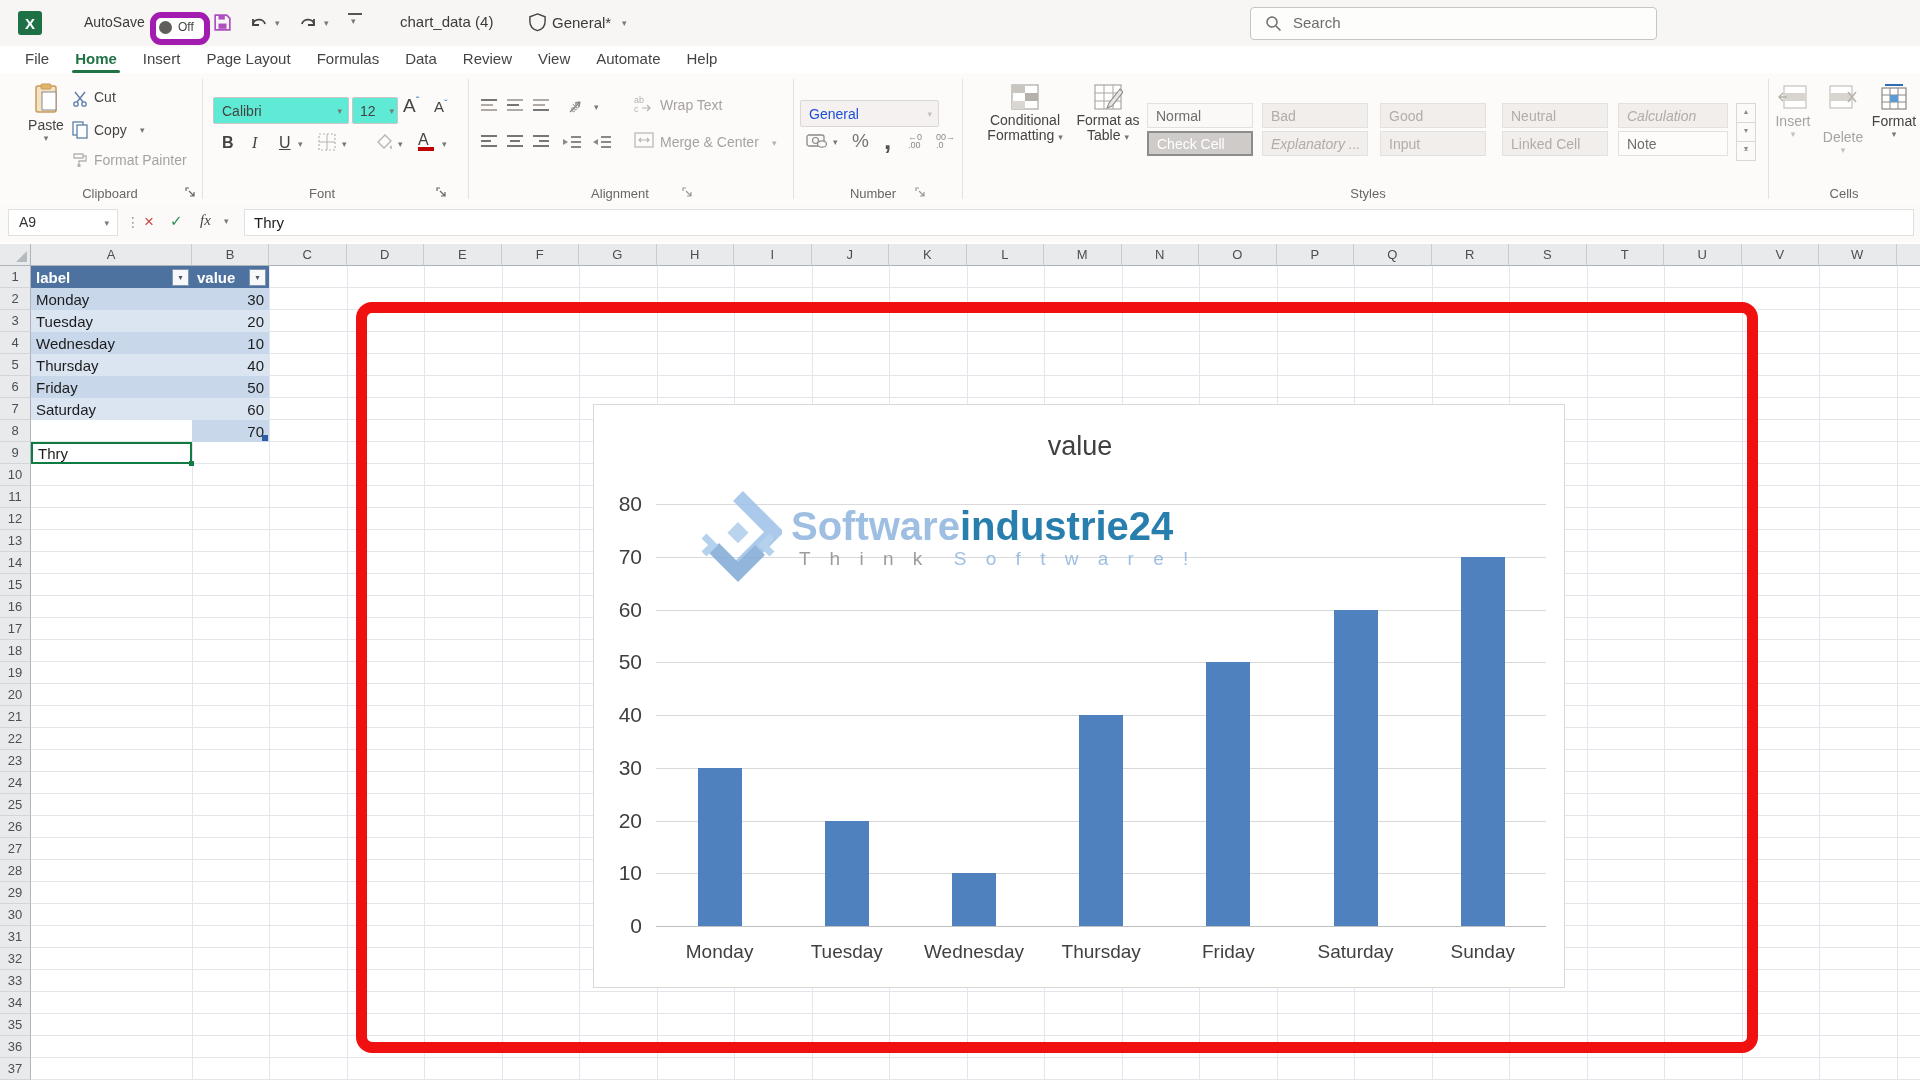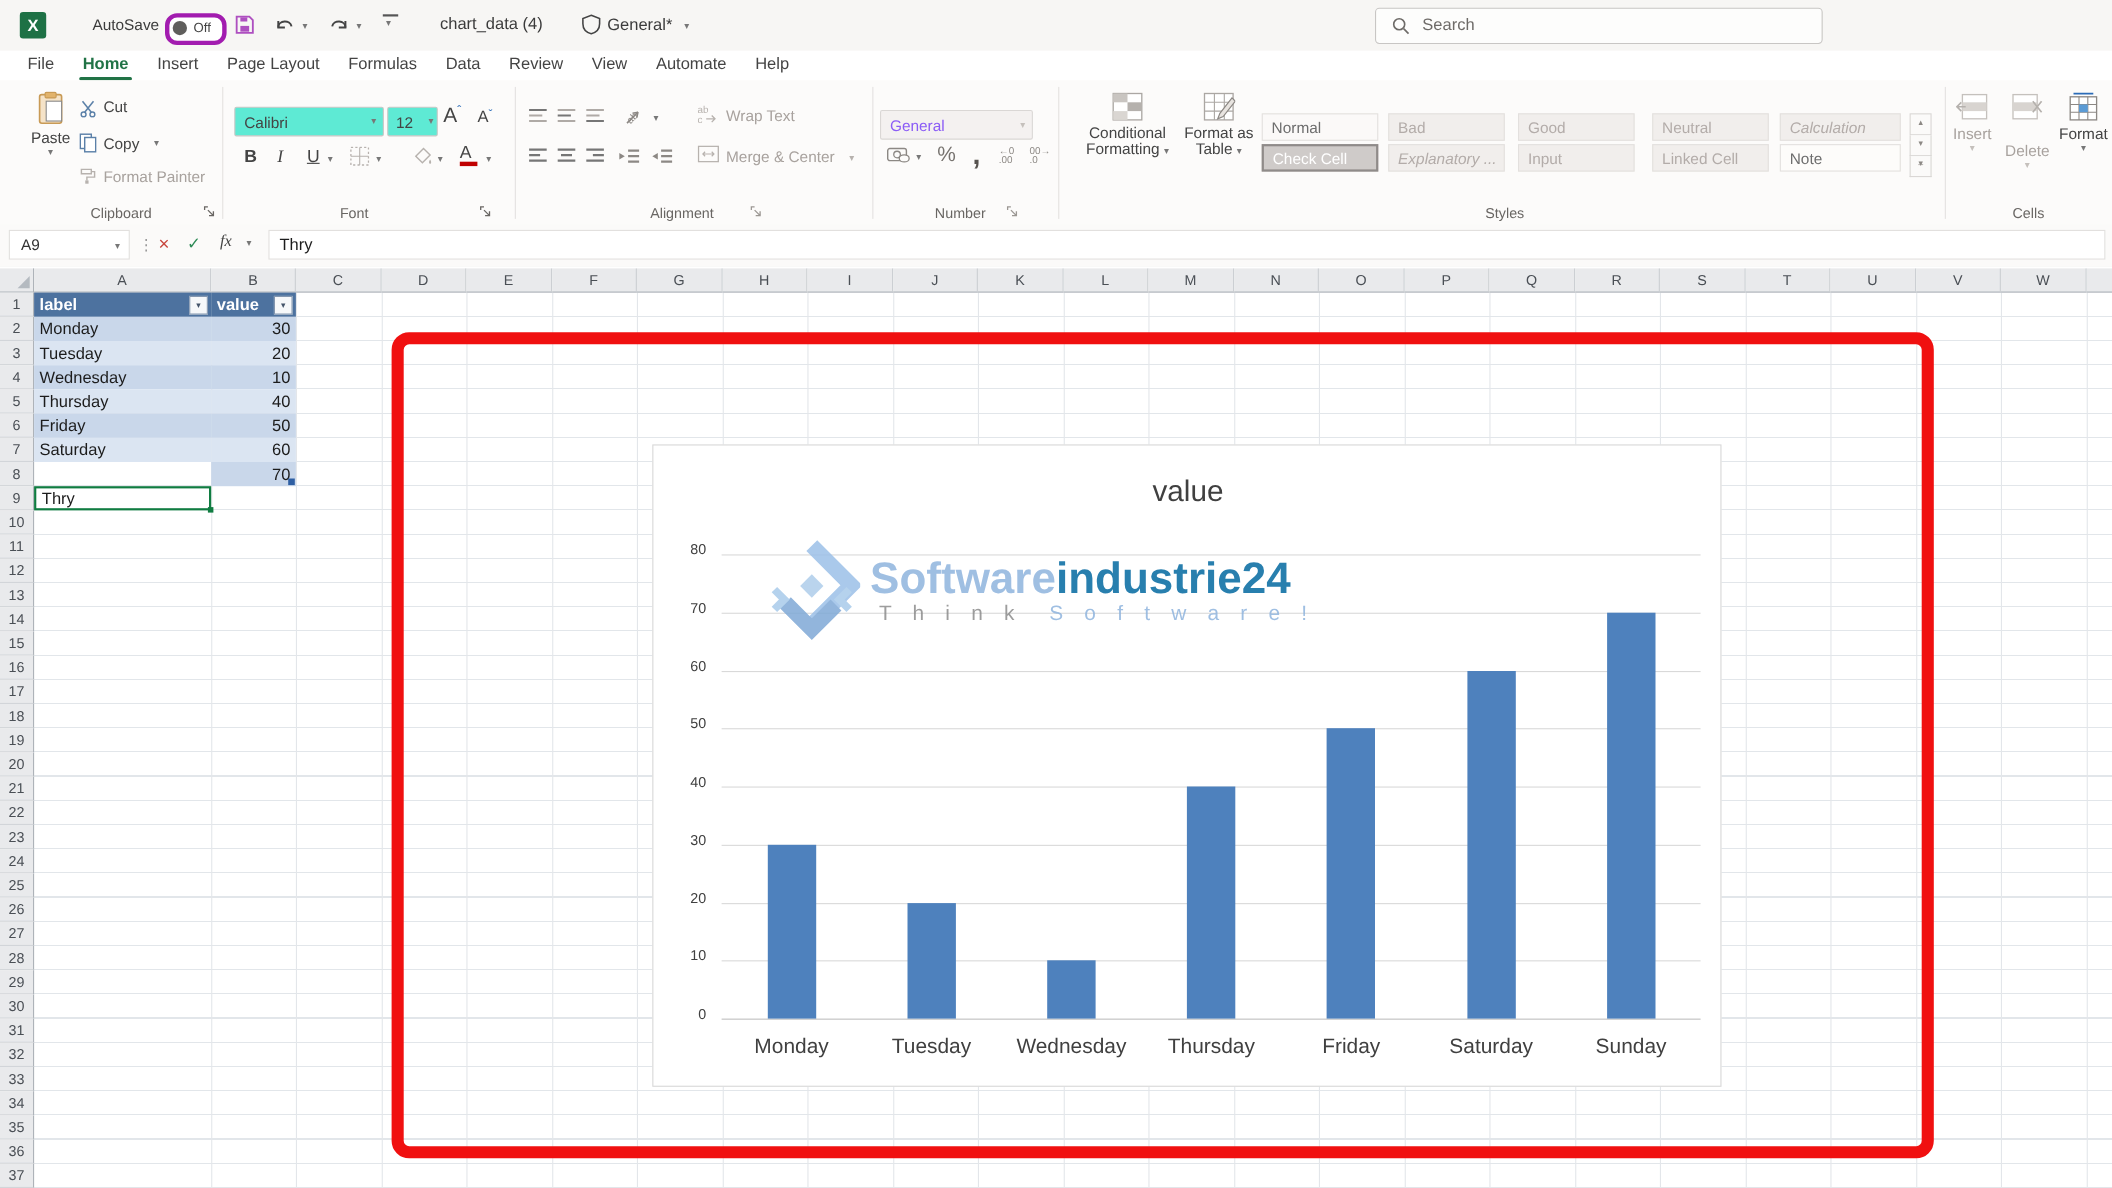--- a/index.html
+++ b/index.html
@@ -2,21 +2,21 @@
 <html><head>
 <meta charset="utf-8">
 <style>
   html,body{margin:0;padding:0;background:#fff;font-family:"Liberation Sans","DejaVu Sans",sans-serif;}
   #app{position:relative;width:1920px;height:1080px;overflow:hidden;background:#fff;}
   .abs{position:absolute;}
   
   #titlebar{position:absolute;left:0;top:0;width:1920px;height:46px;background:#F7F6F4;}
   .tb-txt{font-size:14px;color:#3b3b3b;}
   #excel-logo{position:absolute;left:18px;top:11px;width:24px;height:24px;background:#1E7145;border-radius:3px;color:#fff;font-weight:bold;font-size:15px;display:flex;align-items:center;justify-content:center;}
-  #autosave-pill{position:absolute;left:150px;top:12px;width:48px;height:21px;border:4px solid #a21caf;border-radius:11px;background:#fff;}
+  #autosave-pill{position:absolute;left:150px;top:12px;width:48px;height:21px;border:6px solid #a21caf;border-radius:11px;background:#fff;}
   #autosave-knob{position:absolute;left:3px;top:3px;width:13px;height:13px;border-radius:50%;background:#5f5e5c;}
   #autosave-off{position:absolute;left:22px;top:2px;font-size:12px;color:#444;}
   .qat-btn{position:absolute;top:10px;color:#444;}
   .chev{font-size:9px;color:#777;}
   
   #tabstrip{position:absolute;left:12px;top:46px;height:27px;display:flex;align-items:center;}
   .tab{padding:0 13px;font-size:15px;color:#444;height:27px;line-height:25px;position:relative;}
   .tab.active{font-weight:bold;color:#217346;}
   .tab.active::after{content:"";position:absolute;left:10px;right:10px;bottom:0;height:3px;background:#217346;border-radius:2px;}
   
@@ -43,21 +43,21 @@
   .cell{position:absolute;font-size:15px;color:#1c1c1c;display:flex;align-items:center;box-sizing:border-box;overflow:hidden;}
   .cell.num{justify-content:flex-end;padding-right:5px;}
   .cell.txt{padding-left:5px;}
   .thdr{font-weight:bold;color:#fff;}
   .filterbtn{position:absolute;width:15px;height:15px;background:#F6F8FA;border:1px solid #8396AF;font-size:8px;color:#44546A;display:flex;align-items:center;justify-content:center;}
   
   #chart{position:absolute;left:593px;top:162px;width:972px;height:584px;background:#fff;border:1px solid #D8D8D8;box-sizing:border-box;z-index:5;}
   #chart-title{position:absolute;left:336px;top:26px;width:300px;text-align:center;font-size:27px;color:#404040;}
   .gline{position:absolute;left:62px;width:890px;height:1px;background:#D9D9D9;}
   .axline{position:absolute;left:62px;width:890px;height:1px;background:#BFBFBF;}
-  .ytick{position:absolute;left:0px;width:48px;text-align:right;font-size:13px;color:#404040;}
+  .ytick{position:absolute;left:0px;width:48px;text-align:right;font-size:21px;color:#404040;}
   .bar{position:absolute;width:44px;}
   .xlab{position:absolute;width:130px;text-align:center;font-size:19px;color:#404040;}
   
   #wmark{position:absolute;left:100px;top:85px;width:560px;height:110px;opacity:0.85;z-index:2;}
   #wm-text1{position:absolute;left:97px;top:14px;font-size:40px;font-weight:bold;letter-spacing:0px;white-space:nowrap;}
   #wm-text2{position:absolute;left:105px;top:58px;font-size:19px;letter-spacing:7px;white-space:nowrap;}
   
   #redrect{position:absolute;left:356px;top:60px;width:1402px;height:751px;border:11px solid #F01010;border-radius:16px;box-sizing:border-box;z-index:9;}
   svg{display:block;}
 </style>
@@ -288,21 +288,21 @@
     <span class="abs gray" style="left:660px;top:61px;font-size:14px;">Merge &amp; Center</span>
     <span class="abs chev" style="left:772px;top:65px;color:#B7B2AE;">▾</span>
     <div class="glabel" style="left:570px;width:100px;">Alignment</div>
     <span class="abs" style="left:682px;top:114px;">
       <svg width="11" height="11" viewBox="0 0 11 11">
           <path d="M1 4 V1 H4 M4 4 L9 9 M9 5 V9 H5" fill="none" stroke="#9B9793" stroke-width="1.2"></path>
         </svg>
     </span>
 
     <div class="rbox" style="left:800px;top:27px;width:137px;background:#F4F1F0;border-color:#DAD7D5;">
-      <span style="padding-left:8px;color:#8b5cf6;">General</span>
+      <span style="padding-left:8px;color:#1d4ed8;">General</span>
       <span class="chev" style="position:absolute;right:6px;color:#C5C0BC;">▾</span>
     </div>
     <div class="abs" style="left:806px;top:60px;">
       <svg width="22" height="16" viewBox="0 0 22 16">
           <rect x="1" y="2" width="17" height="11" rx="2" fill="none" stroke="#8C8884" stroke-width="1.3"></rect>
           <circle cx="9.5" cy="7.5" r="3" fill="none" stroke="#8C8884" stroke-width="1.2"></circle>
           <ellipse cx="16" cy="11" rx="4.5" ry="3.2" fill="#FCFBFA" stroke="#8C8884" stroke-width="1.2"></ellipse>
         </svg>
     </div>
     <span class="abs chev" style="left:833px;top:64px;">▾</span>

